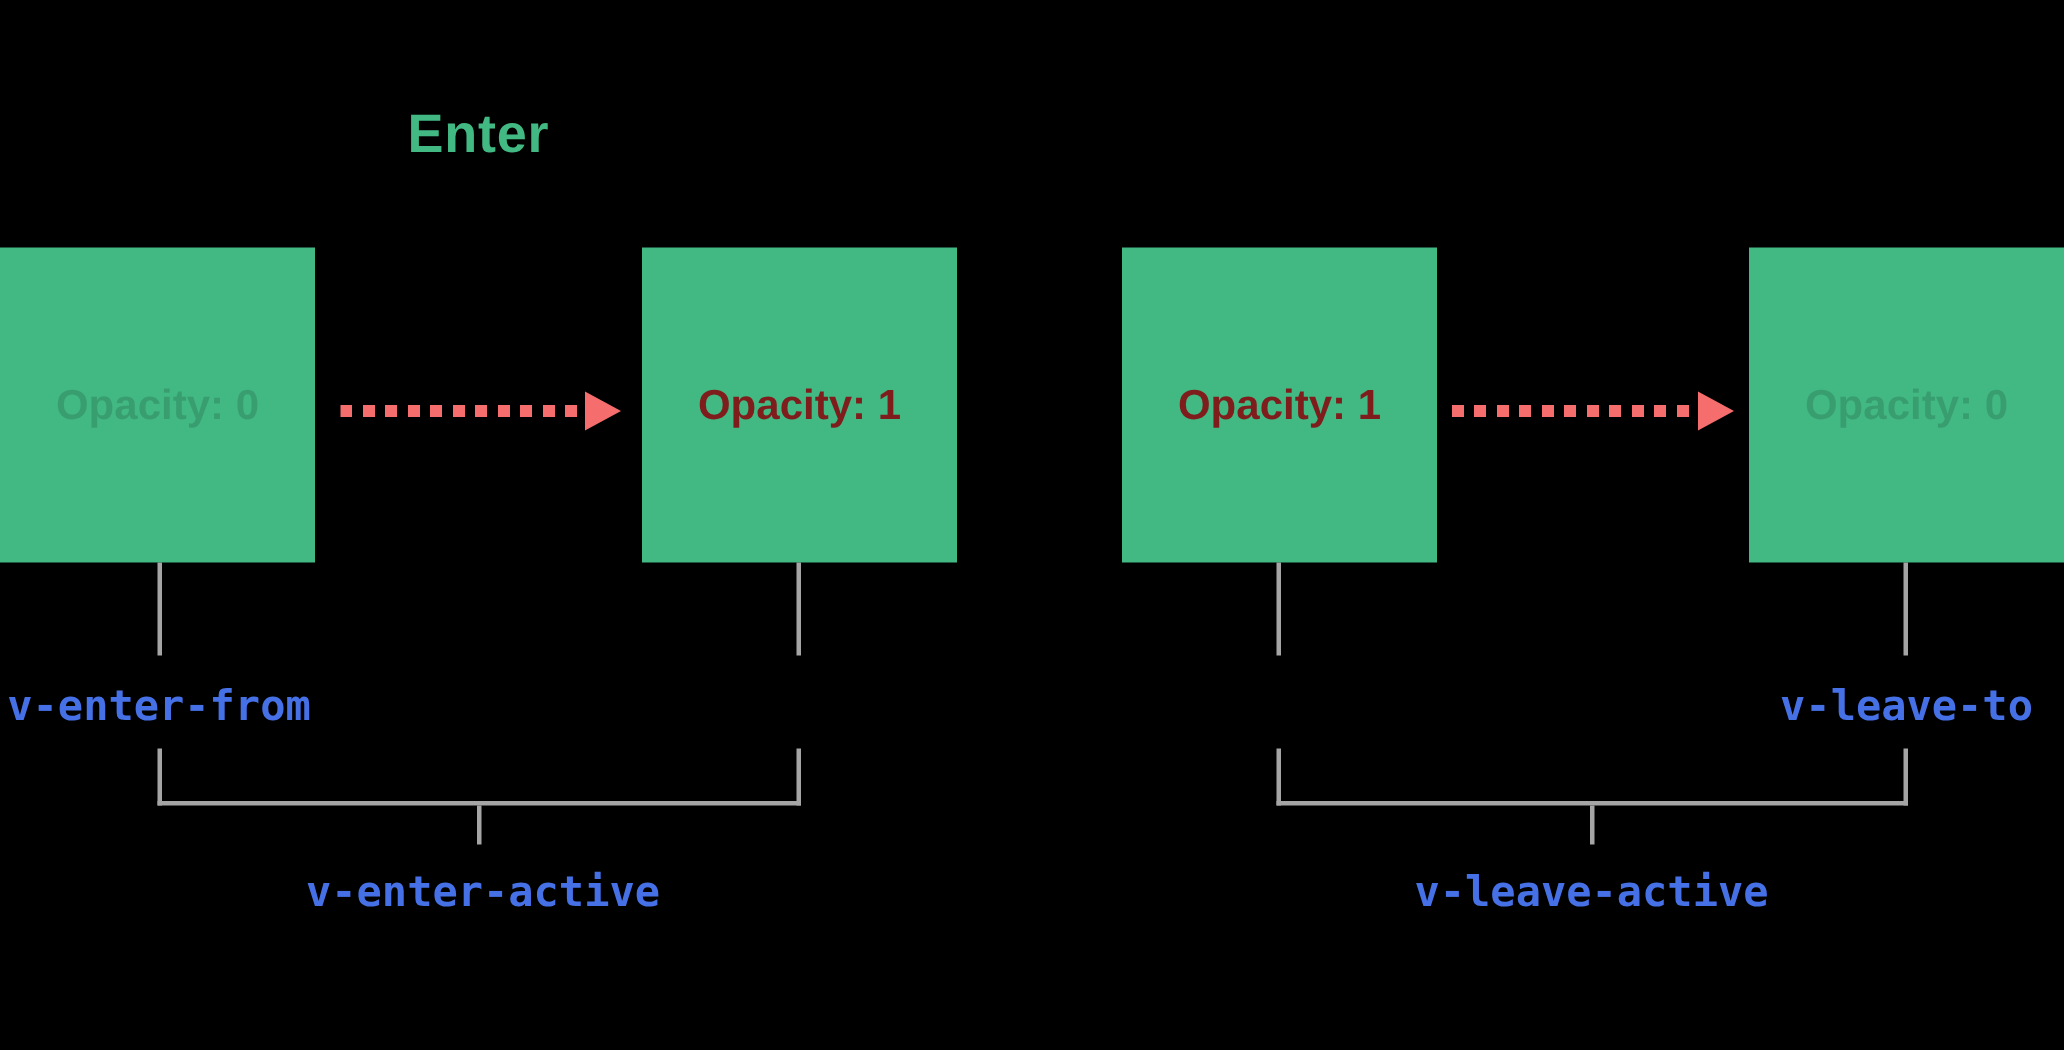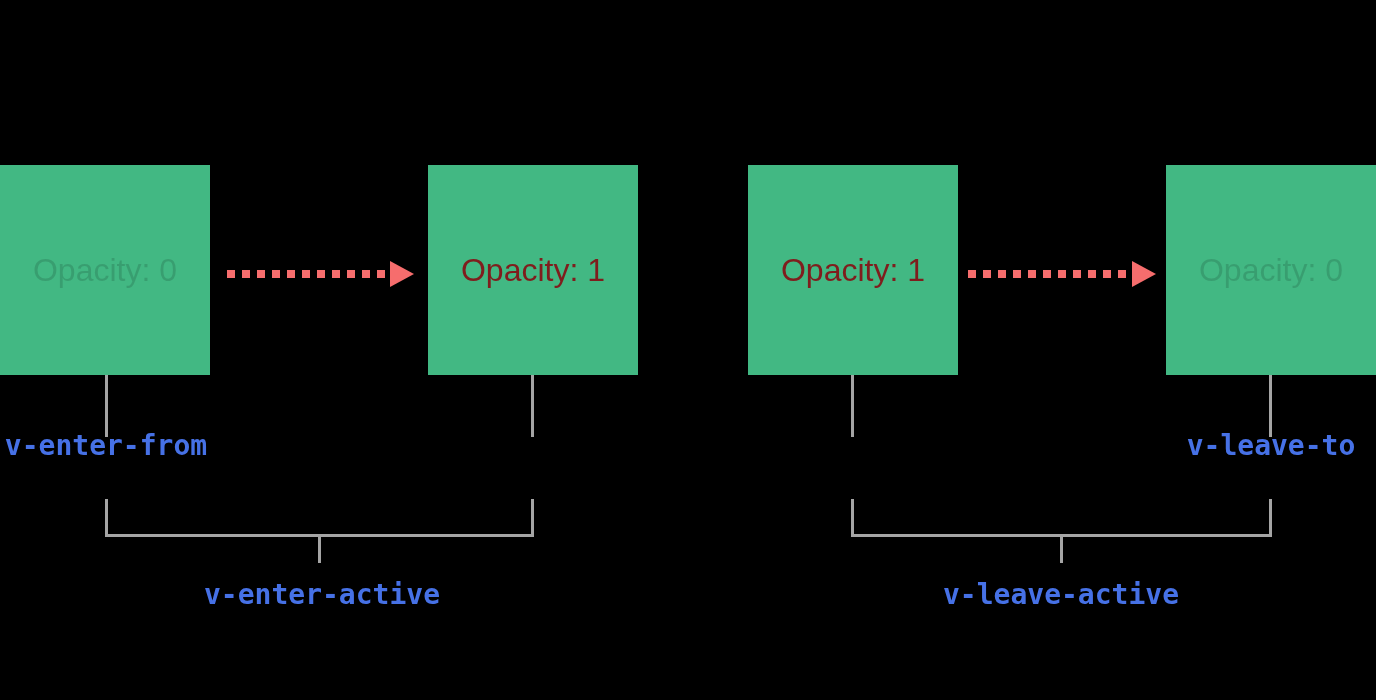--- a/index.html
+++ b/index.html
@@ -27,23 +27,24 @@
     top:165px;
     width:210px;height:210px;
     background:#42b883;
     display:flex;align-items:center;justify-content:center;
   }
   .box-1{left:0;}
   .box-2{left:428px;}
   .box-3{left:748px;}
   .box-4{left:1166px;}
   .box-label{
-    font-size:32px;
+    font-size:28px;
     line-height:1;
     white-space:nowrap;
+    font-weight:bold;
   }
   .box-label.solid{color:#7f1d1d;}
   .box-label.faded{color:rgba(0,0,0,0.14);}
 
   .arrow-dashes{
     position:absolute;
     top:270px;height:8px;
     background-image:repeating-linear-gradient(to right,#f66d6d 0,#f66d6d 8px,transparent 8px,transparent 15px);
   }
   .dashes-enter{left:227px;width:163px;}
@@ -87,34 +88,35 @@
   .code-label{
     position:absolute;
     transform:translateX(-50%);
     font-family:"DejaVu Sans Mono", monospace;
     font-weight:bold;
     font-size:28px;
     line-height:1;
     color:#4671e6;
     white-space:nowrap;
   }
-  .lbl-row{top:432px;}
+  .lbl-row{top:457px;}
   .lbl-active-row{top:581px;}
   .lbl-enter-from{left:106px;}
   .lbl-enter-to{left:538px;}
   .lbl-enter-active{left:322px;}
   .lbl-leave-from{left:853px;}
   .lbl-leave-to{left:1271px;}
   .lbl-leave-active{left:1061px;}
 </style>
 </head>
 <body>
 
 <div id="stage">
 
+  <div class="section-title title-enter">Enter</div>
 
   <div class="state-box box-1">
     <span class="box-label faded">Opacity: 0</span>
   </div>
 
   <div class="arrow-dashes dashes-enter"></div>
   <div class="arrow-head head-enter"></div>
 
   <div class="state-box box-2">
     <span class="box-label solid">Opacity: 1</span>

